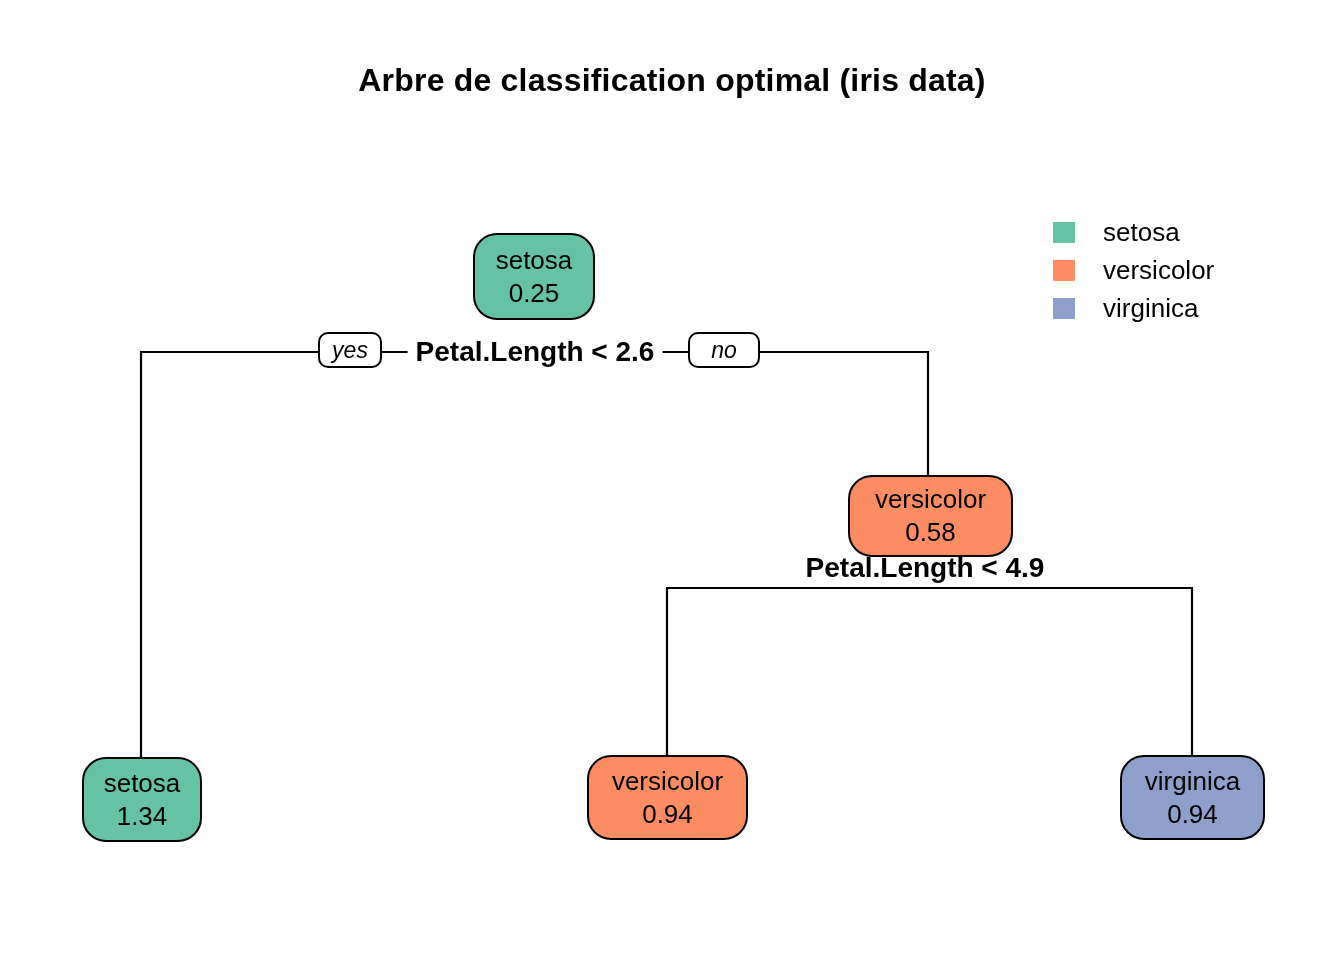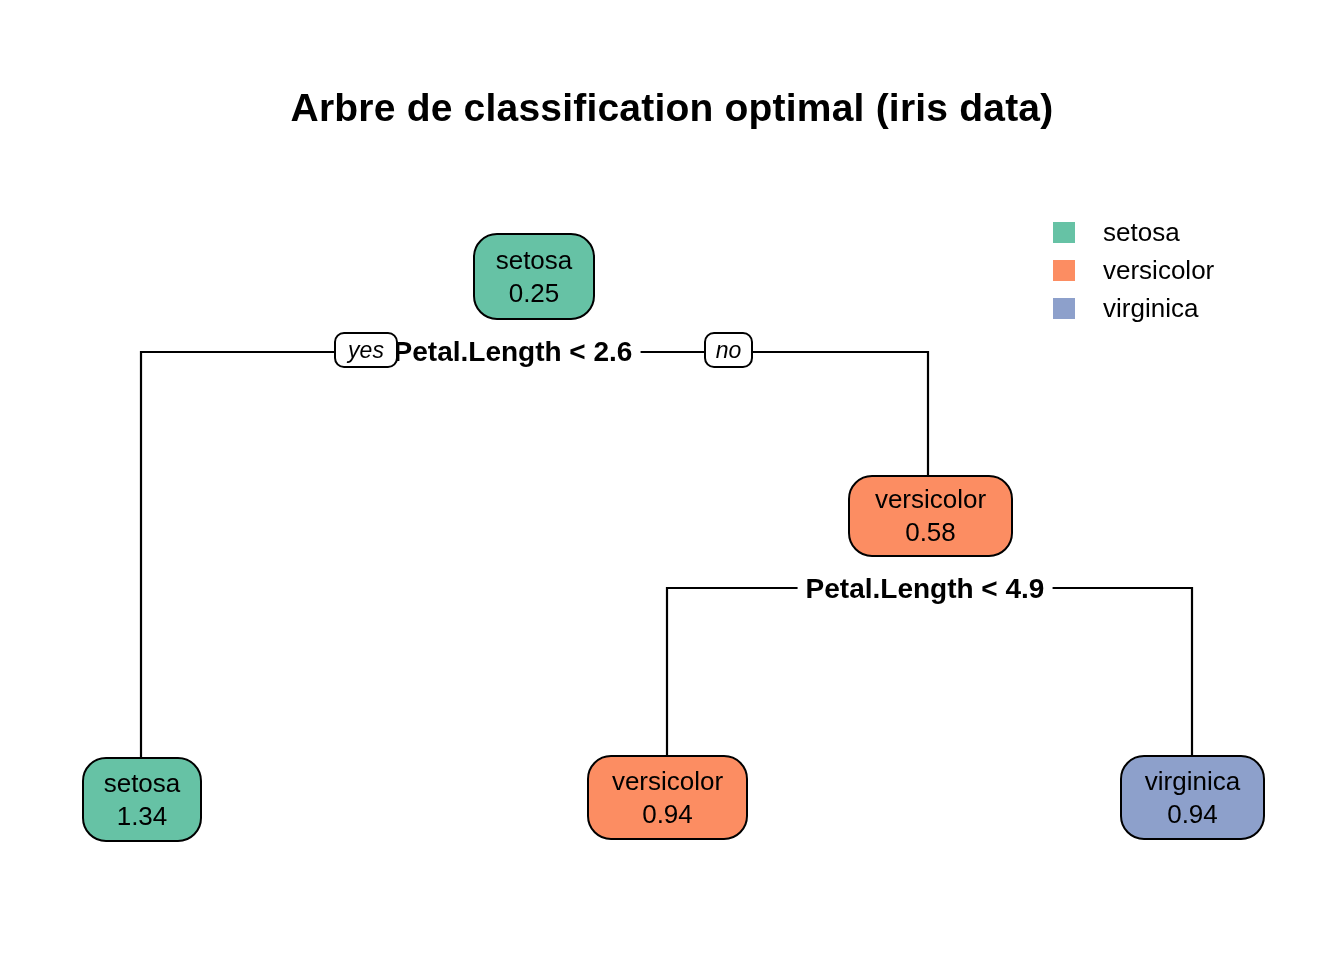--- a/index.html
+++ b/index.html
@@ -15,24 +15,23 @@
     overflow: hidden;
     font-family: "Liberation Sans", "DejaVu Sans", sans-serif;
     color: #000000;
   }
   .title {
     position: absolute;
     top: 62px;
     left: 0;
     width: 100%;
     text-align: center;
-    font-size: 39px;
+    font-size: 32px;
     font-weight: bold;
     letter-spacing: 0.2px;
-    margin-top: 24px;
   }
   
   .lines {
     position: absolute;
     top: 0;
     left: 0;
   }
   
   .node {
     position: absolute;
@@ -55,38 +54,37 @@
   
   .split-label {
     position: absolute;
     transform: translate(-50%, -50%);
     background: #ffffff;
     padding: 1px 8px;
     font-size: 28px;
     font-weight: bold;
     white-space: nowrap;
   }
-  .split-label--1 { left: 513px; top: 352px; }
-  .split-label--2 { left: 925px; top: 589px; text-align: right; }
+  .split-label--1 { left: 535px; top: 352px; }
+  .split-label--2 { left: 925px; top: 568px; text-align: right; }
   
   .branch-badge {
     position: absolute;
     box-sizing: border-box;
     background: #ffffff;
     border: 2.5px solid #000000;
     border-radius: 10px;
     display: flex;
     align-items: center;
     justify-content: center;
     font-size: 23px;
     font-style: italic;
-    margin-left: 16px;
   }
   .branch-badge--yes { left: 318px; top: 332px; width: 64px; height: 36px; }
-  .branch-badge--no  { left: 688px; top: 332px; width: 49px; height: 36px; text-align: center; }
+  .branch-badge--no  { left: 688px; top: 332px; width: 72px; height: 36px; text-align: center; }
   
   .legend {
     position: absolute;
     left: 1053px;
     top: 213px;
   }
   .legend-row {
     display: flex;
     align-items: center;
     height: 38px;

